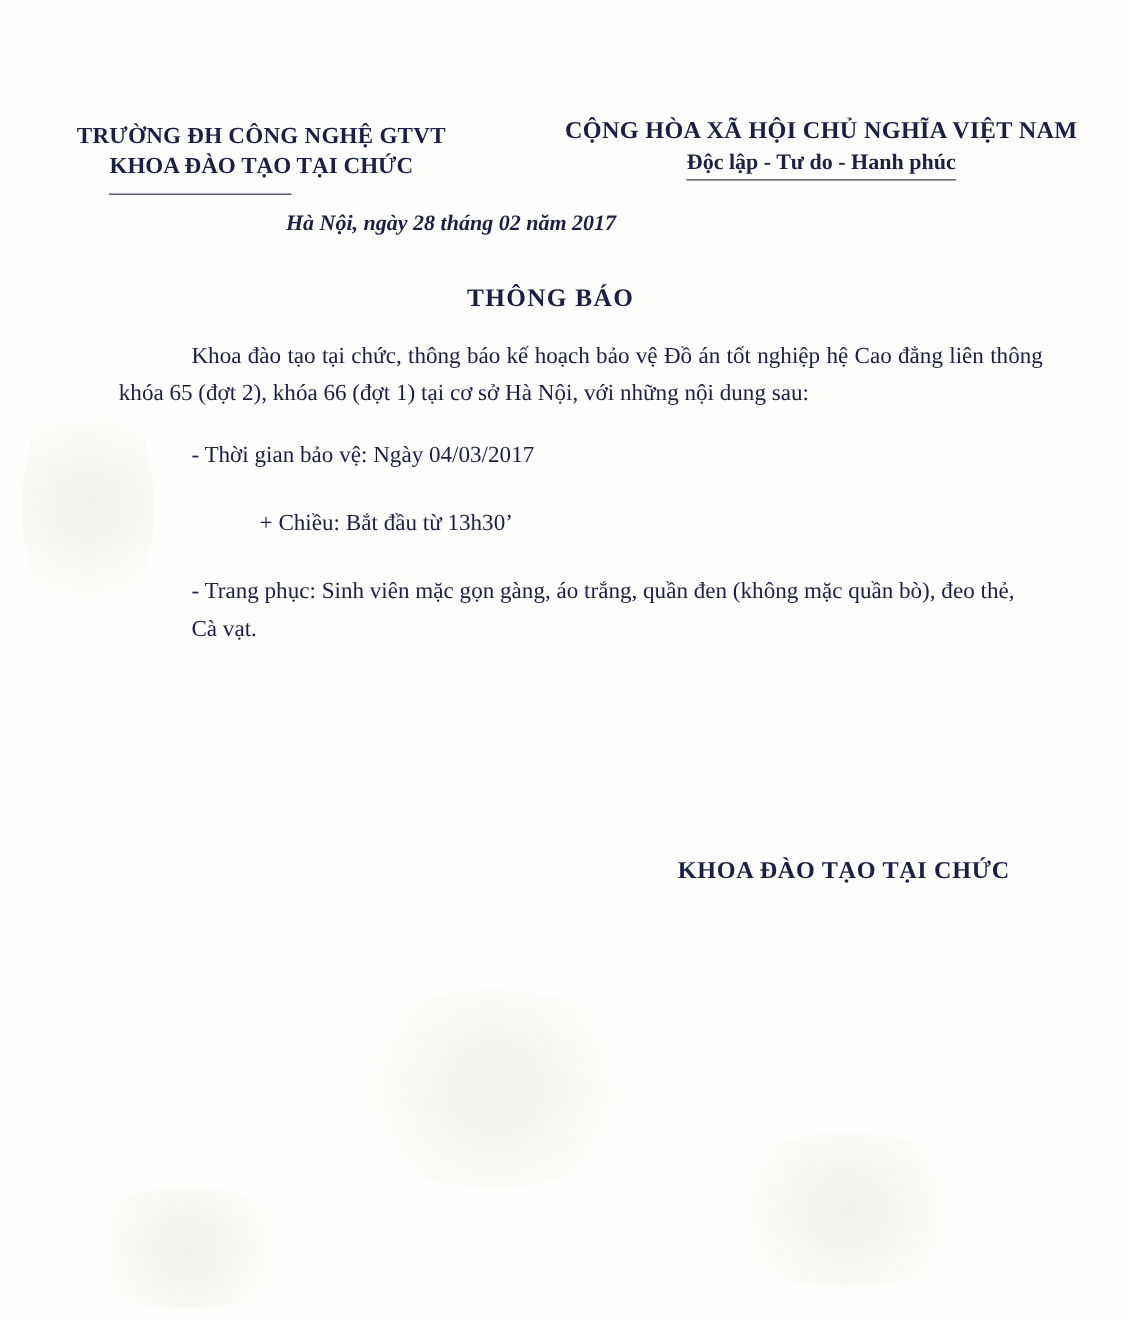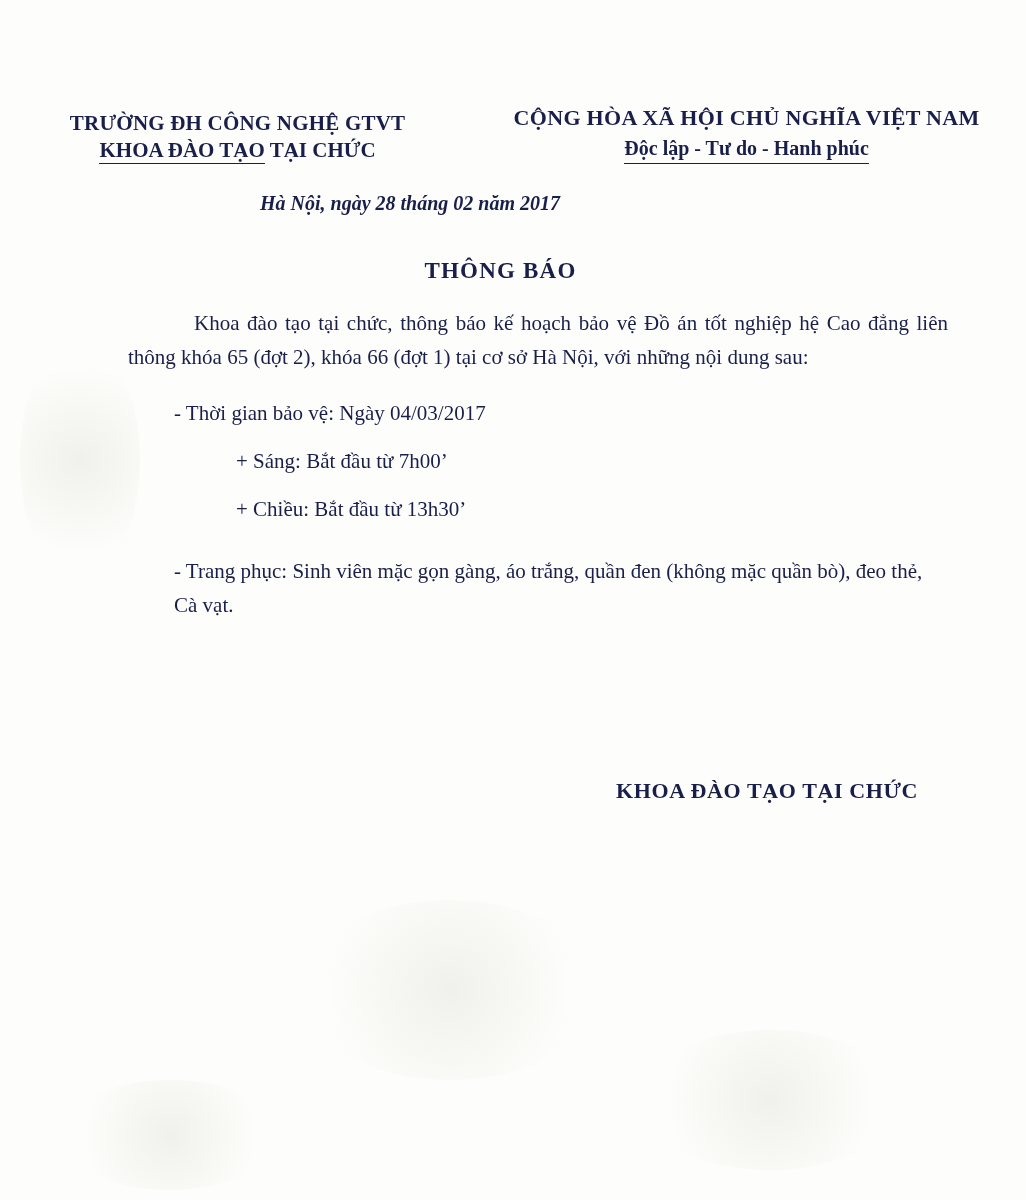--- a/index.html
+++ b/index.html
@@ -57,21 +57,21 @@
     line-height: 1.28;
   }
   .org-line2 {
     font-size: 21px;
     font-weight: bold;
     line-height: 1.28;
     display: inline-block;
   }
   .org-line2 .underline-part {
     border-bottom: 1.6px solid #1a1f4a;
-    padding-bottom: 1px;
+    padding-bottom: 14px;
   }
   .nation-line1 {
     font-size: 22px;
     font-weight: bold;
     line-height: 1.3;
     letter-spacing: 0.3px;
   }
   .nation-line2 {
     font-size: 20px;
     font-weight: bold;
@@ -109,21 +109,20 @@
     width: 840px;
   }
   .para {
     font-size: 21px;
     line-height: 1.62;
     text-align: justify;
     margin: 0 0 8px 0;
   }
   .para.indent {
     text-indent: 66px;
-    margin-left: 20px;
   }
   .item {
     font-size: 21px;
     line-height: 1.62;
     margin: 0;
     padding-left: 66px;
   }
   .subitem {
     font-size: 21px;
     line-height: 1.62;
@@ -168,21 +167,20 @@
 
   <div class="date-line">Hà Nội, ngày 28 tháng 02 năm 2017</div>
 
   <div class="doc-title">THÔNG BÁO</div>
 
   <div class="body-block">
     <p class="para indent">Khoa đào tạo tại chức, thông báo kế hoạch bảo vệ Đồ án tốt nghiệp hệ Cao đẳng liên thông khóa 65 (đợt 2), khóa 66 (đợt 1) tại cơ sở Hà Nội, với những nội dung sau:</p>
     <div class="spacer-sm"></div>
     <p class="item">- Thời gian bảo vệ: Ngày 04/03/2017</p>
     <div class="spacer-sm"></div>
-    <p class="subitem">+ Sáng: Bắt đầu từ 7h00’</p>
     <div class="spacer-sm"></div>
     <p class="subitem">+ Chiều: Bắt đầu từ 13h30’</p>
     <div class="spacer-sm"></div>
     <div class="spacer-sm"></div>
     <p class="item">- Trang phục: Sinh viên mặc gọn gàng, áo trắng, quần đen (không mặc quần bò), đeo thẻ, Cà vạt.</p>
     <div class="spacer-md"></div>
   </div>
 
   <div class="signature">KHOA ĐÀO TẠO TẠI CHỨC</div>
 

